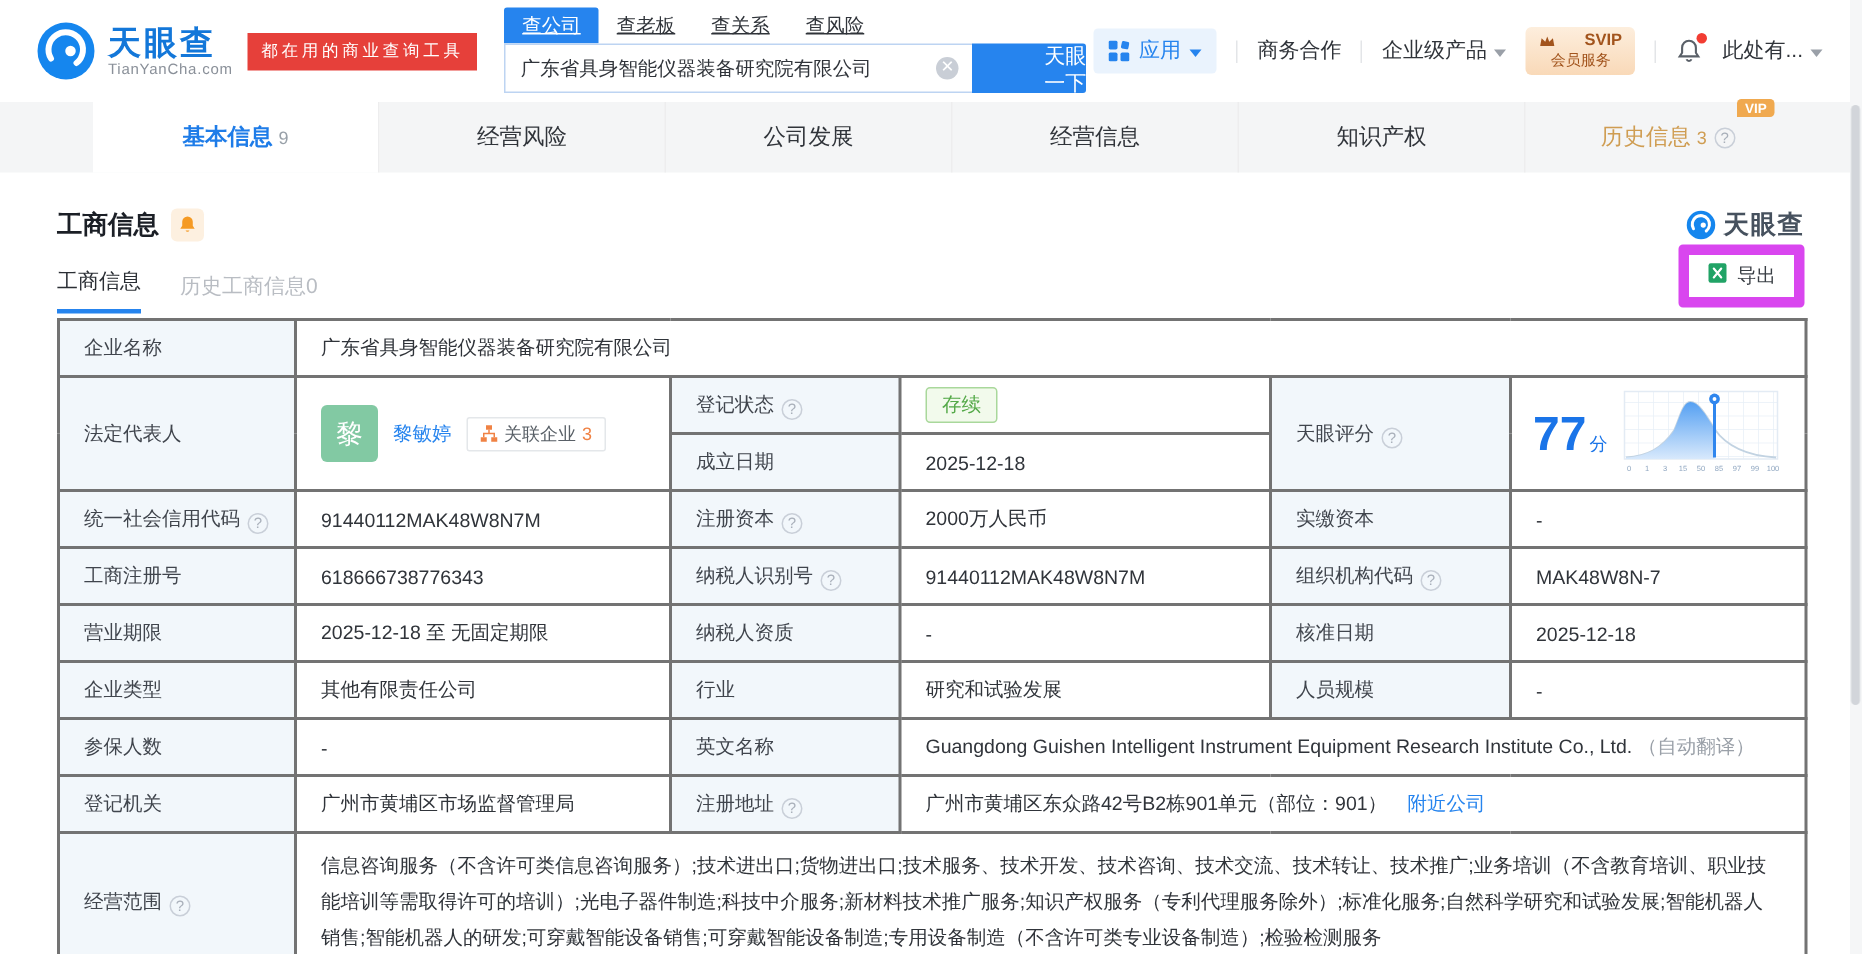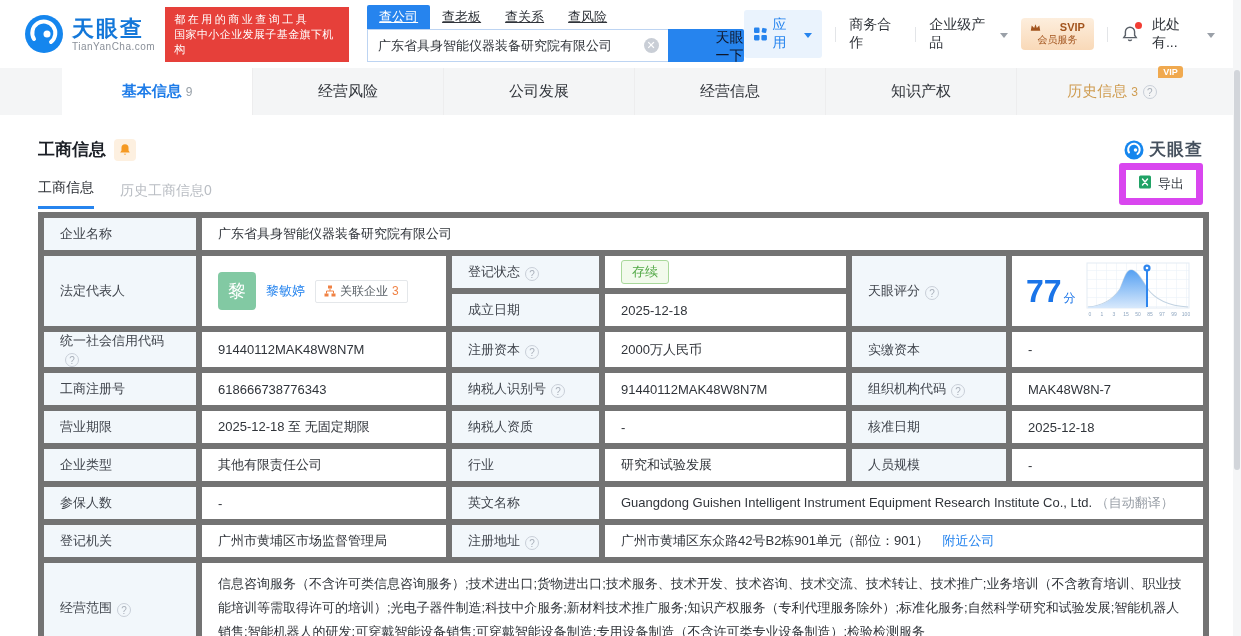--- a/index.html
+++ b/index.html
@@ -16,21 +16,21 @@
   .slogan .l2 { letter-spacing:.4px; }
 
   .searchblock { margin-left:18px; width:388px; }
   .stabs { display:flex; align-items:flex-end; height:23px; }
   .stab { font-size:13px; color:#30343a; padding:3px 12px; cursor:pointer;text-decoration:underline; }
   .stab.active { background:#2684ee; color:#fff; border-radius:2px 2px 0 0; }
   .srow { display:flex; height:33px; }
   .sinputwrap { position:relative; flex:1; }
   .sinput { width:100%; height:33px; border:1px solid #bdd4f2; border-right:none; padding:0 30px 0 10px; font-size:13px; color:#30343a; outline:none; font-family:inherit; }
   .clear-ic { position:absolute; right:9px; top:9px; width:15px; height:15px; border-radius:50%; background:#c9ced6; color:#fff; font-size:11px; line-height:15px; text-align:center; cursor:pointer; }
-  .sbtn { width:76px; background:#2684ee; color:#0f172a; border:none; font-size:14px; cursor:pointer; border-radius:0 2px 2px 0; font-family:inherit;padding-left:48px; }
+  .sbtn { width:76px; background:#2684ee; color:#ffffff; border:none; font-size:14px; cursor:pointer; border-radius:0 2px 2px 0; font-family:inherit;padding-left:48px; }
 
   .hmenu { margin-left:auto; display:flex; align-items:center; gap:13px; }
   .apps-chip { display:flex; align-items:center; gap:6px; background:#eaf3fd; color:#2684ee; font-size:14px; padding:6px 10px; border-radius:3px; cursor:pointer; }
   .hdivider { width:1px; height:15px; background:#e3e5e8; }
   .hitem { font-size:14px; color:#30343a; cursor:pointer; display:flex; align-items:center; gap:5px; }
   .caret { width:0; height:0; border-left:4px solid transparent; border-right:4px solid transparent; border-top:5px solid #9aa0a8; margin-top:2px; }
   .caret.blue { border-top-color:#2684ee; }
   .svip { background:linear-gradient(#fdeedd,#f9d9b8); border-radius:4px; padding:3px 9px; text-align:center; cursor:pointer; }
   .svip .s1 { display:flex; align-items:center; gap:19px; font-size:11px; font-weight:bold; color:#a2541d; justify-content:center; }
   .svip .s2 { font-size:10px; color:#a2541d; }
@@ -56,21 +56,21 @@
   .watermark { margin-left:auto; display:flex; align-items:center; gap:5px; }
   .watermark .wm-txt { font-size:17px; font-weight:bold; color:#46515e; letter-spacing:1px; }
 
   .subtabrow { display:flex; align-items:flex-end; margin-top:18px; height:30px; }
   .subtab { font-size:14px; margin-right:26px; padding-bottom:9px; cursor:pointer; color:#b9bdc3; }
   .subtab.active { color:#2b2f35; border-bottom:3px solid #2684ee; }
   .exportbtn { margin-left:auto; display:flex; gap:6px; border:7px solid #d946ef; background:#fff; border-radius:3px; padding:5px 12px; font-size:13px; color:#3a3f45; cursor:pointer; margin-bottom:4px; font-family:inherit; }
 
   
   table.info { width:1165px; margin-top:3px; border-collapse:collapse; table-layout:fixed; font-size:13px; }
-  .info td { border:6px solid #737373; height:38px; padding:0 16px; vertical-align:middle; color:#30343a; }
+  .info td { border:2px solid #737373; height:38px; padding:0 16px; vertical-align:middle; color:#30343a; }
   .info td.lbl { background:#f2f7fb; color:#40454d; }
   .qicon { display:inline-block; width:14px; height:14px; border:1px solid #c9cfd8; border-radius:50%; color:#a9b0ba; font-size:10px; line-height:13px; text-align:center; margin-left:5px; vertical-align:-2px; cursor:pointer; }
   .qicon::after { content:"?"; }
   .link { color:#2684ee; cursor:pointer; text-decoration:none; }
   .status-badge { display:inline-block; padding:2px 10px; border:1px solid #a9d89b; background:#f2faec; color:#54a948; border-radius:3px; font-size:13px; }
   .repcell { display:flex; align-items:center; gap:10px; }
   .avatar { width:38px; height:38px; background:#82c9a3; border-radius:4px; color:#fff; font-size:18px; display:flex; align-items:center; justify-content:center; cursor:pointer; flex:none; }
   .relbadge { display:inline-flex; align-items:center; gap:4px; border:1px solid #e4e7ea; border-radius:2px; padding:2px 8px; background:#fff; cursor:pointer; }
   .relbadge .rl { color:#596067; font-size:12px; }
   .relbadge .rc { color:#f08244; font-size:12px; }
@@ -94,21 +94,20 @@
       <path d="M10 25 A 11.5 11.5 0 1 1 27 28" stroke="#fff" stroke-width="4" fill="none" stroke-linecap="round"></path>
       <circle cx="23" cy="20" r="3.5" fill="#fff"></circle>
     </svg>
     <div class="logo-txt">
       <div class="brand">天眼查</div>
       <div class="domain">TianYanCha.com</div>
     </div>
   </div>
   <div class="slogan">
     <div class="l1">都在用的商业查询工具</div>
-    <div class="l2">国家中小企业发展子基金旗下机构</div>
   </div>
 
   <div class="searchblock">
     <div class="stabs">
       <div class="stab active">查公司</div>
       <div class="stab">查老板</div>
       <div class="stab">查关系</div>
       <div class="stab">查风险</div>
     </div>
     <div class="srow">

